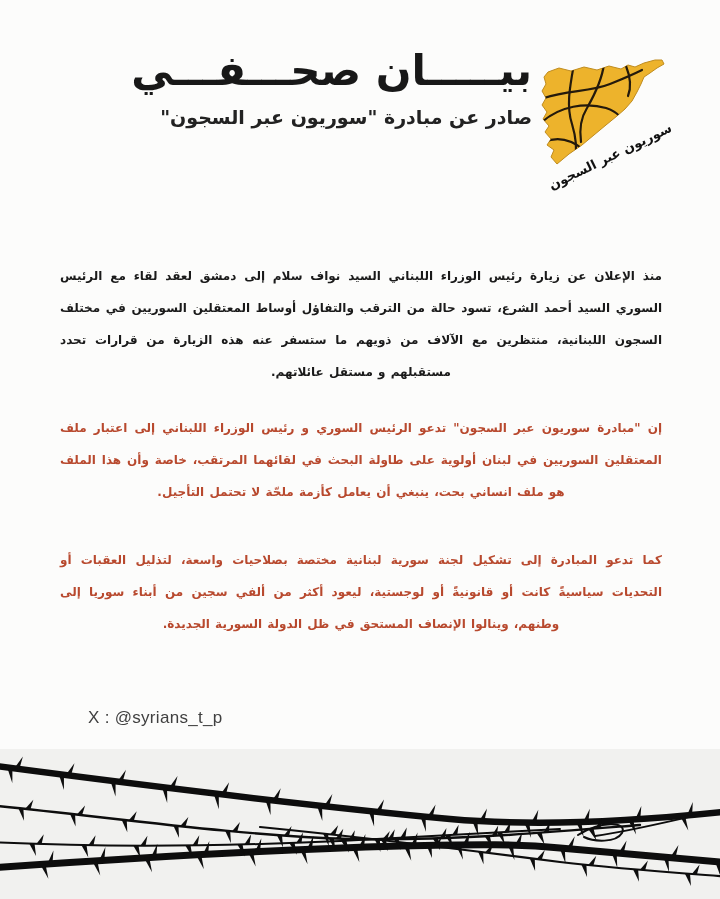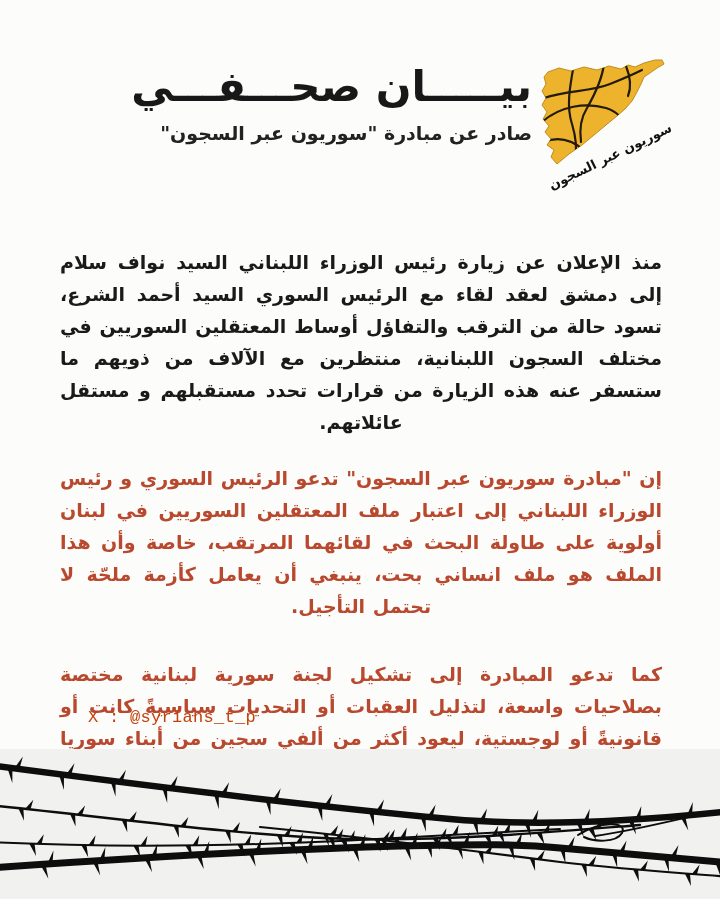--- a/index.html
+++ b/index.html
@@ -7,21 +7,21 @@
     position:relative;
     width:720px;height:899px;
     margin:0 auto;
     background:#fcfcfb;
     overflow:hidden;
     font-family:"DejaVu Sans",sans-serif;
   }
 
   
   .header-text{
-    position:absolute;top:62px;right:188px;
+    position:absolute;top:46px;right:188px;
     direction:rtl;text-align:right;color:#1b1b1b;
   }
   .title{
     margin:0;font-size:42px;font-weight:700;line-height:1.2;
     color:#181818;letter-spacing:-1px;white-space:nowrap;
   }
   .subtitle{
     margin-top:8px;font-size:19px;font-weight:700;line-height:1.4;color:#222;
     white-space:nowrap;
   }
@@ -35,33 +35,33 @@
   .logo-label{
     position:absolute;left:17px;top:88px;width:122px;
     transform:rotate(-26deg);transform-origin:center;
     font-size:13px;font-weight:700;color:#111;
     direction:rtl;text-align:center;white-space:nowrap;
   }
 
   
   .body-text{position:absolute;top:246px;left:60px;right:58px;}
   .para{
-    margin:0 0 24px 0;
+    margin:14px 0 24px 0;
     direction:rtl;
-    font-size:19px;font-weight:700;line-height:32px;
+    font-size:12px;font-weight:700;line-height:32px;
     text-align:justify;text-align-last:center;-moz-text-align-last:center;
     word-spacing:1px;color:#1a1a1a;
   }
   .para.gap-large{margin-bottom:36px;}
 
   
   .x-handle{
     position:absolute;top:708px;left:88px;
-    font-family:Liberation Mono, monospace;
-    font-size:17px;color:#c2410c;letter-spacing:.3px;
+    font-family:Liberation Sans, sans-serif;
+    font-size:17px;color:#404040;letter-spacing:.3px;
   }
 
   
   .wire-band{
     position:absolute;left:0;bottom:0;width:720px;height:150px;
     background:#f1f1ef;
   }
   .wire-band svg{display:block;}
 </style>
 </head>

